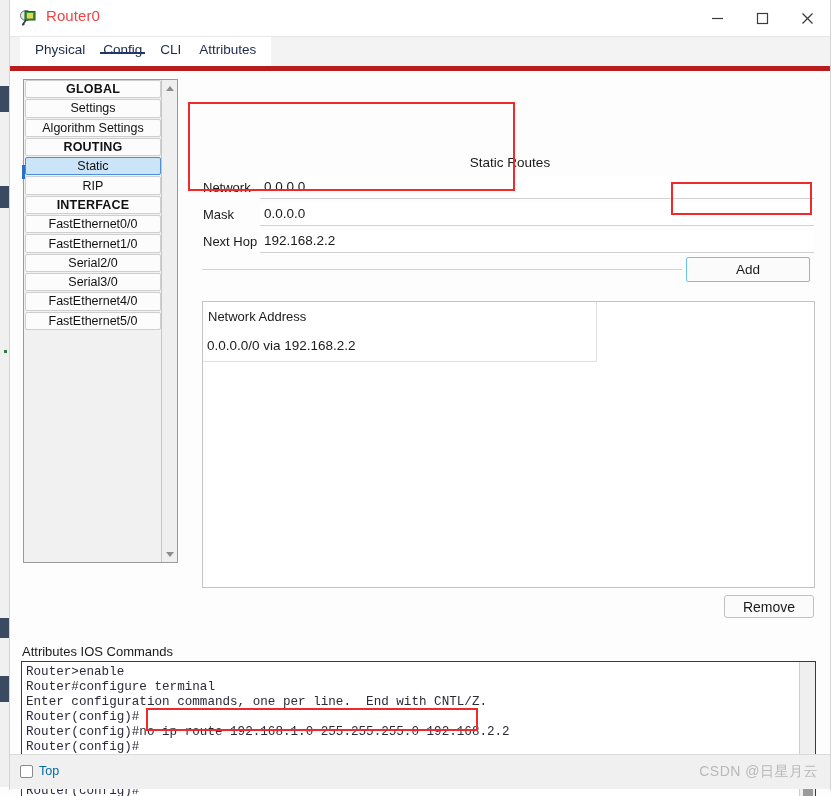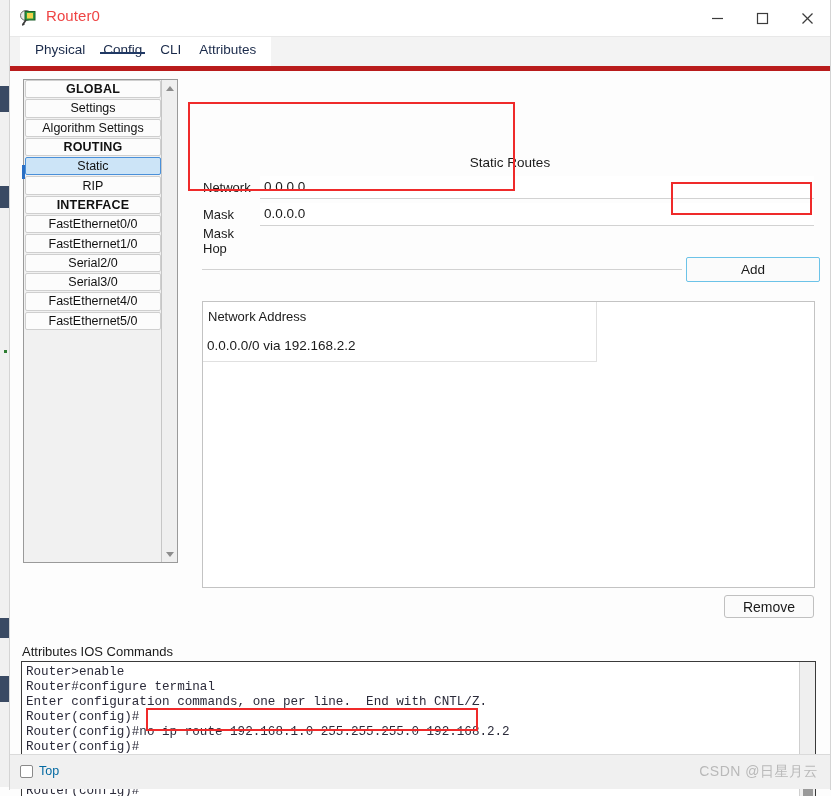--- a/index.html
+++ b/index.html
@@ -237,21 +237,21 @@
   .form-sep {
     position: absolute;
     left: 192px; top: 198px;
     width: 480px;
     height: 1px;
     background: #d2d2d2;
   }
   .add-btn {
     position: absolute;
     left: 676px; top: 186px;
-    width: 134px; height: 25px;
+    width: 124px; height: 25px;
     background: #fbfbfb;
     border: 1px solid #6cc3e8;
     border-radius: 2px;
     display: flex;
     align-items: center;
     justify-content: center;
     font-size: 13.5px;
     color: #1a1a1a;
     box-sizing: border-box;
   }
@@ -524,21 +524,22 @@
       <div class="form">
         <div class="form-row">
           <div class="form-label">Network</div>
           <div class="form-input">0.0.0.0</div>
         </div>
         <div class="form-row">
           <div class="form-label">Mask</div>
           <div class="form-input">0.0.0.0</div>
         </div>
         <div class="form-row">
-          <div class="form-label">Mask Hop</div>
+          <div class="form-label">Next Hop</div>
+          <div class="form-input">192.168.2.2</div>
         </div>
       </div>
       <div class="form-sep"></div>
 
       <div class="add-btn">Add</div>
 
       <div class="routes-box">
         <div class="routes-col">
           <div class="routes-head">Network Address</div>
           <div class="routes-row">0.0.0.0/0 via 192.168.2.2</div>

